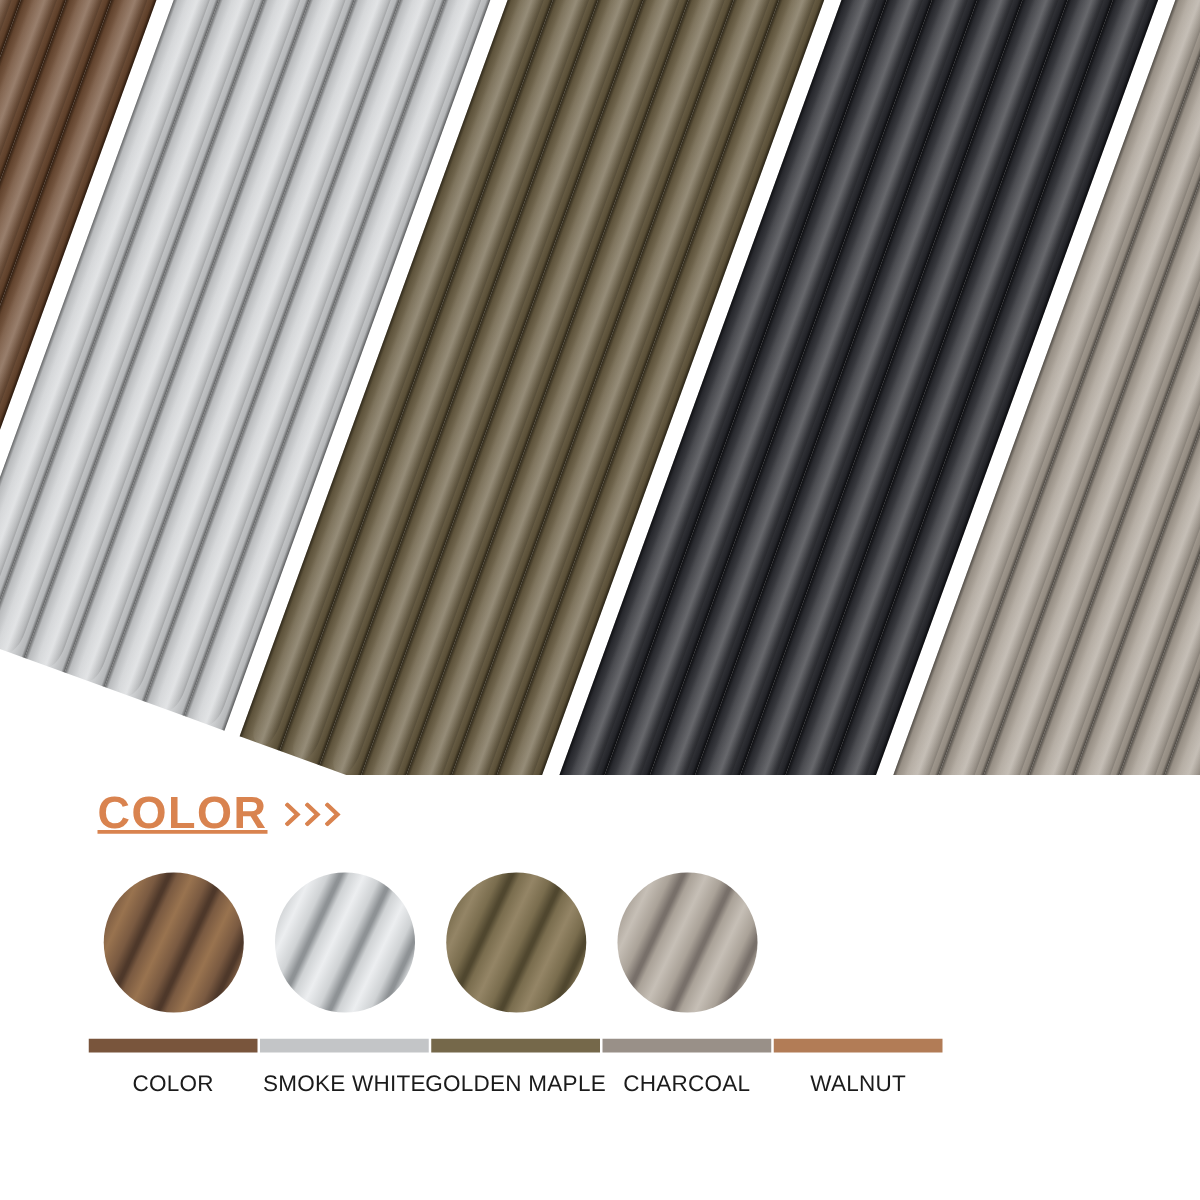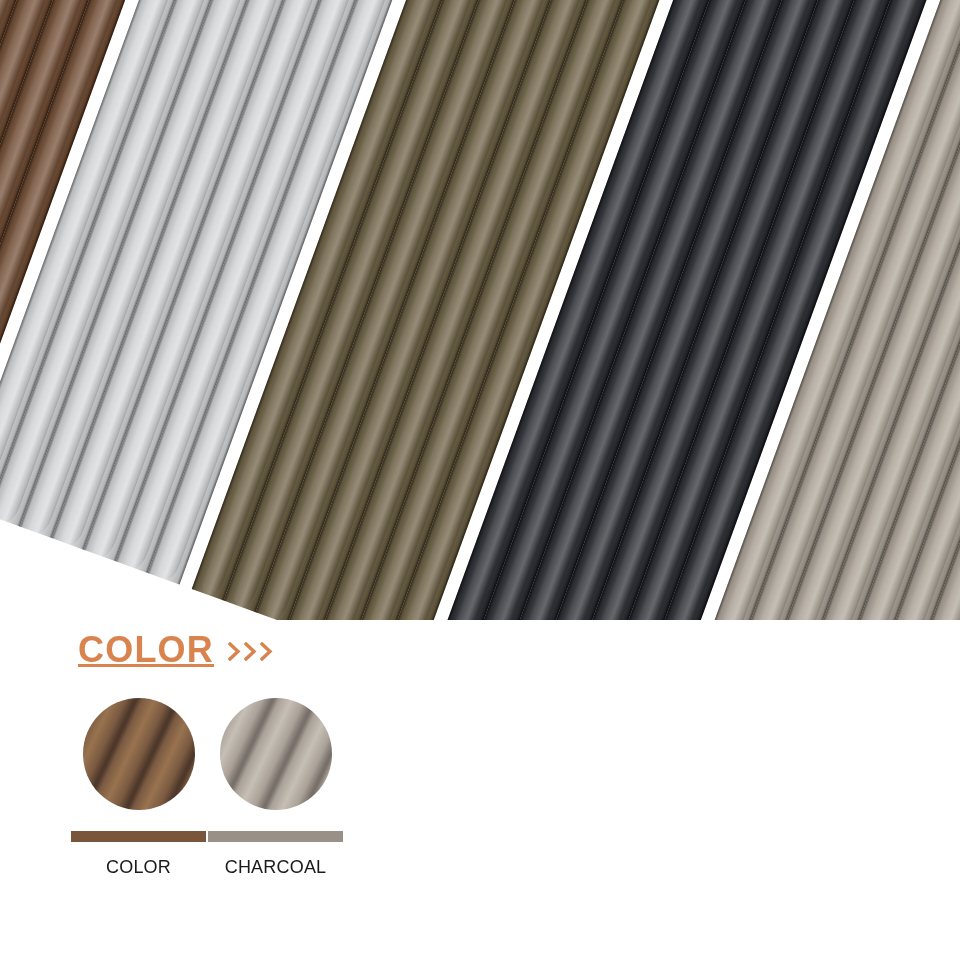--- a/index.html
+++ b/index.html
@@ -464,18 +464,39 @@
 <div class="swatch-row" id="swatchRow">
     <div class="swatch">
       <div class="disc">
         <div class="tex" style="background: repeating-linear-gradient(90deg, rgb(78, 56, 42) 0px, rgb(122, 90, 65) 5px, rgb(153, 115, 79) 16px, rgb(122, 90, 65) 28px, rgb(78, 56, 42) 36px, rgb(78, 56, 42) 38px);"></div>
       </div>
       <div class="bar" style="background: rgb(121, 85, 60);"></div>
       <div class="cap">COLOR</div>
     </div>
     <div class="swatch">
       <div class="disc">
+        <div class="tex" style="background: repeating-linear-gradient(90deg, rgb(142, 146, 149) 0px, rgb(207, 210, 212) 5px, rgb(236, 238, 240) 16px, rgb(207, 210, 212) 28px, rgb(142, 146, 149) 36px, rgb(142, 146, 149) 38px);"></div>
+      </div>
+      <div class="bar" style="background: rgb(195, 197, 199);"></div>
+      <div class="cap">SMOKE WHITE</div>
+    </div>
+    <div class="swatch">
+      <div class="disc">
+        <div class="tex" style="background: repeating-linear-gradient(90deg, rgb(80, 71, 47) 0px, rgb(122, 109, 78) 5px, rgb(148, 133, 102) 16px, rgb(122, 109, 78) 28px, rgb(80, 71, 47) 36px, rgb(80, 71, 47) 38px);"></div>
+      </div>
+      <div class="bar" style="background: rgb(117, 104, 74);"></div>
+      <div class="cap">GOLDEN MAPLE</div>
+    </div>
+    <div class="swatch">
+      <div class="disc">
         <div class="tex" style="background: repeating-linear-gradient(90deg, rgb(120, 112, 106) 0px, rgb(170, 162, 152) 5px, rgb(198, 191, 182) 16px, rgb(170, 162, 152) 28px, rgb(120, 112, 106) 36px, rgb(120, 112, 106) 38px);"></div>
       </div>
       <div class="bar" style="background: rgb(153, 144, 136);"></div>
       <div class="cap">CHARCOAL</div>
     </div>
+    <div class="swatch">
+      <div class="disc">
+        <div class="tex"></div>
+      </div>
+      <div class="bar" style="background: rgb(178, 124, 86);"></div>
+      <div class="cap">WALNUT</div>
+    </div>
   </div>
 
 </body></html>

